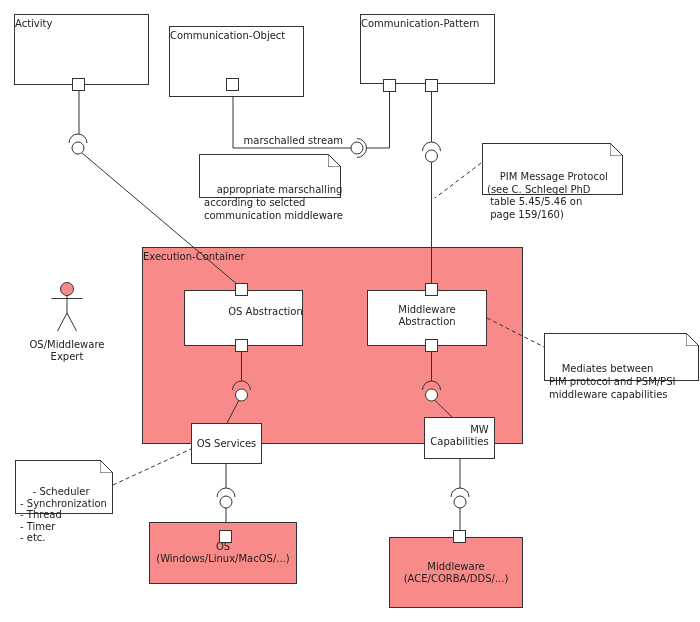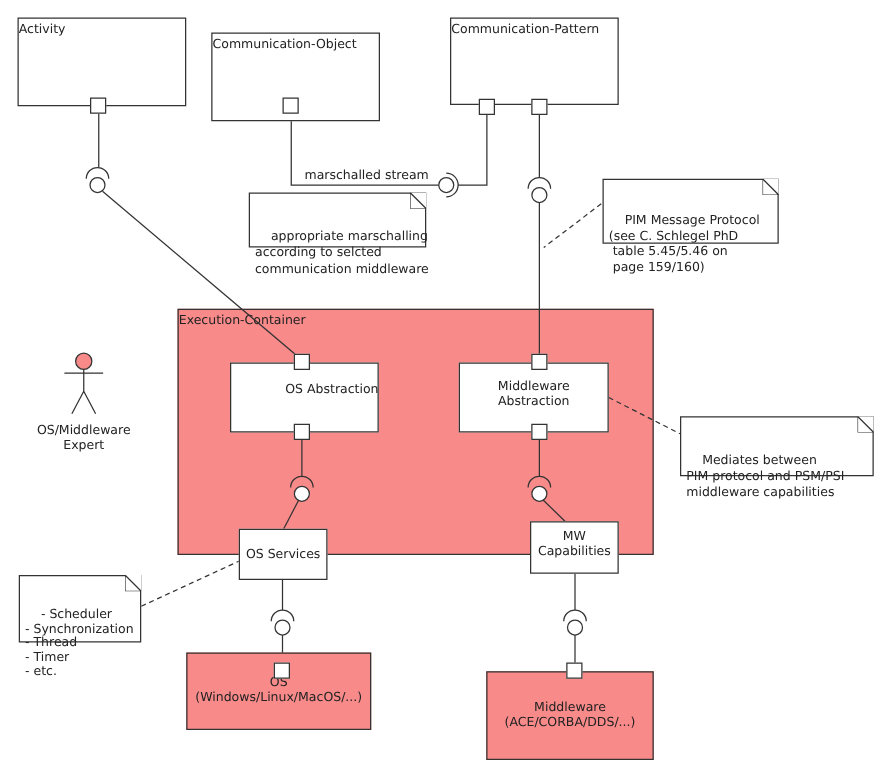--- a/index.html
+++ b/index.html
@@ -112,21 +112,21 @@
   <div class="box center" style="left:184px; top:290px; width:119px; height:56px; padding-bottom:12px;padding-left:44px;">
     <div class="pre">OS Abstraction</div>
   </div>
   <div class="box center" style="left:367px; top:290px; width:120px; height:56px; padding-bottom:4px;">
     <div class="pre">Middleware
 Abstraction</div>
   </div>
   <div class="box center" style="left:191px; top:423px; width:71px; height:41px;">
     <div class="pre">OS Services</div>
   </div>
-  <div class="box center" style="left:424px; top:417px; width:71px; height:42px; padding-bottom:4px;">
+  <div class="box center" style="left:424px; top:417px; width:71px; height:42px; padding-bottom:4px;text-align:right;">
     <div class="pre">MW
 Capabilities</div>
   </div>
 
   <div class="box pink center" style="left:149px; top:522px; width:148px; height:62px;">
     <div class="pre">OS
 (Windows/Linux/MacOS/...)</div>
   </div>
   <div class="box pink center" style="left:389px; top:537px; width:134px; height:71px;">
     <div class="pre">Middleware

